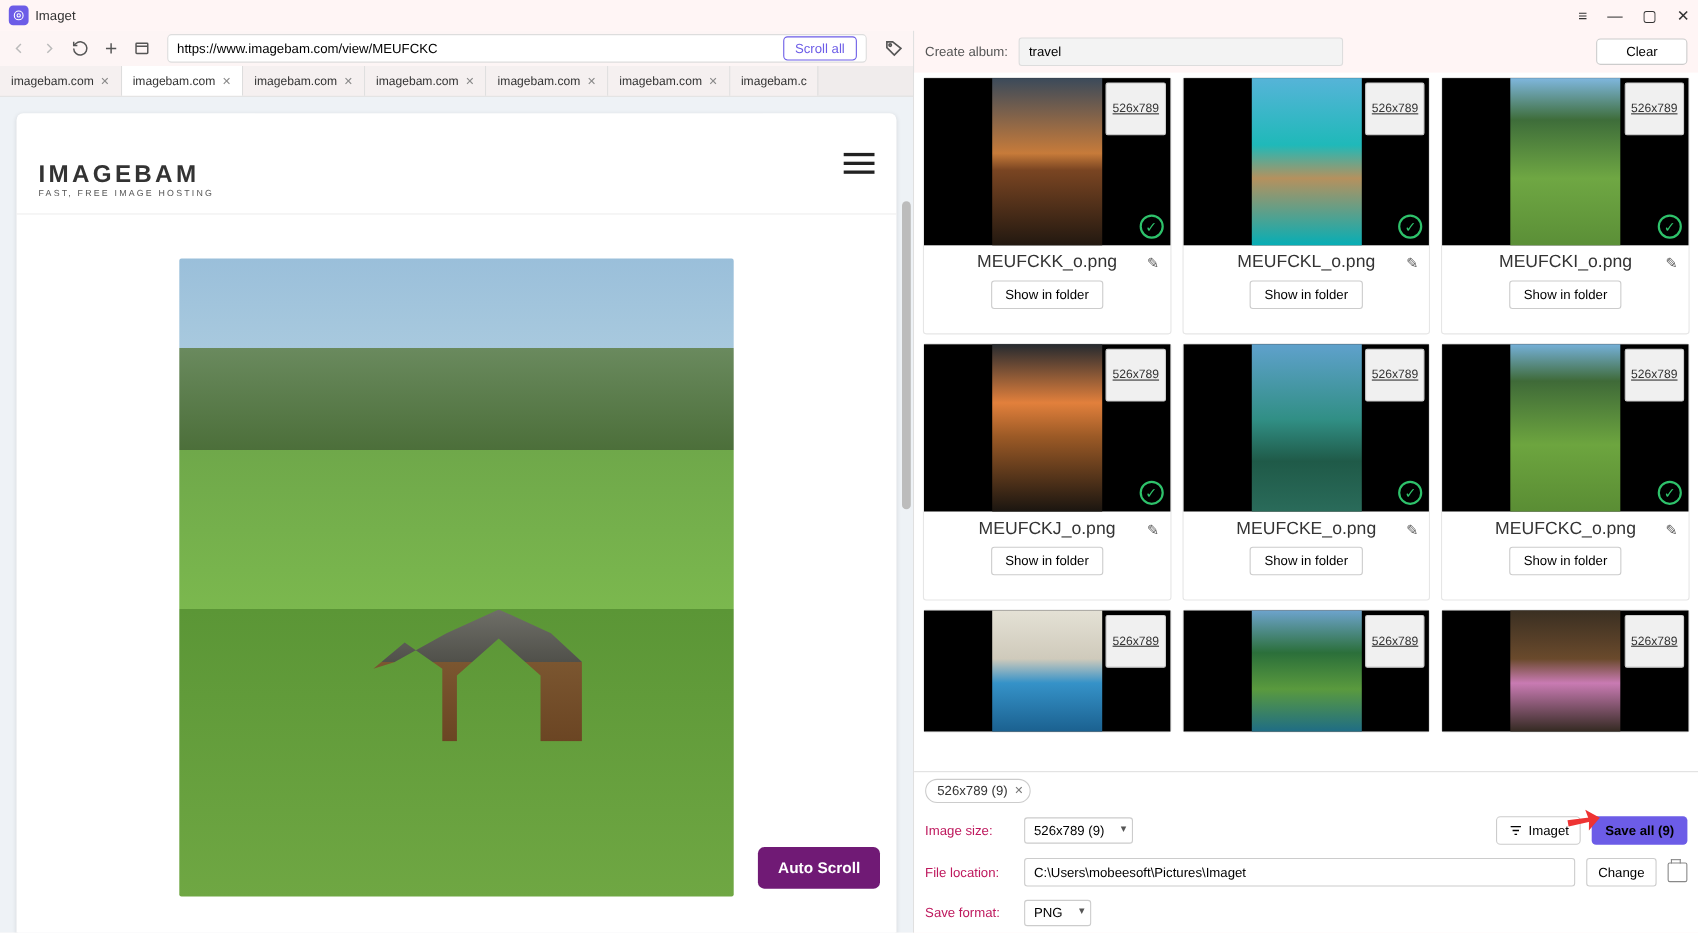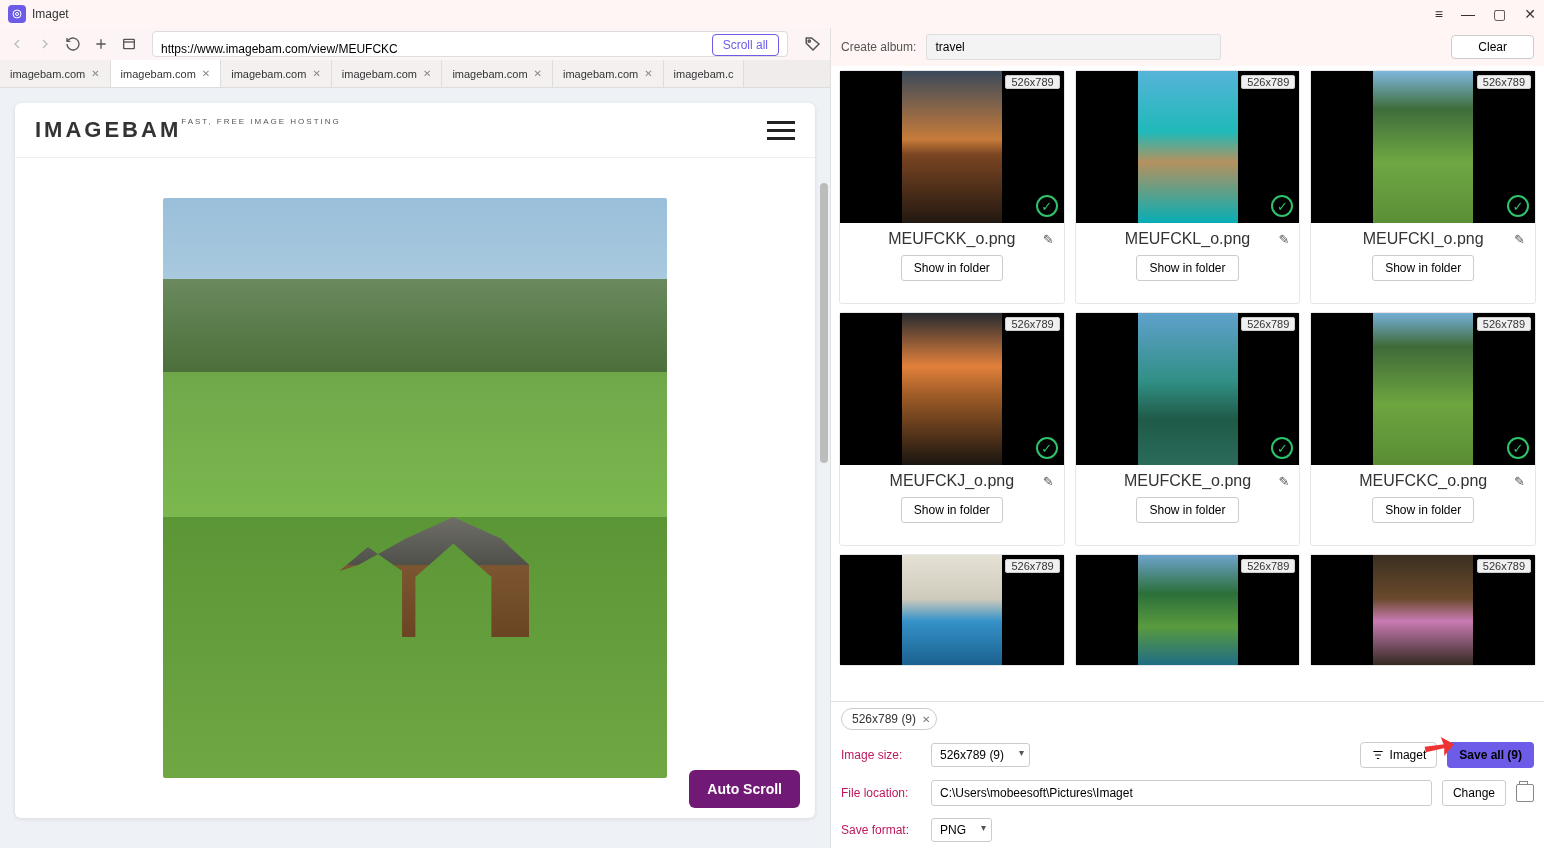--- a/index.html
+++ b/index.html
@@ -12,34 +12,34 @@
 .titlebar .winctrl { margin-left: auto; display: flex; gap: 18px; align-items: center; }
 .titlebar .winctrl span { font-size: 14px; cursor: default; }
 
 .main { display: flex; height: calc(100% - 28px); }
 .left { flex: 0 0 830px; display: flex; flex-direction: column; background: #fff; }
 .right { flex: 1; display: flex; flex-direction: column; border-left: 1px solid #e0e0e0; }
 
 .navbar { height: 32px; display: flex; align-items: center; padding: 0 8px; gap: 10px; background: #fdf5f5; }
 .nav-ico { width: 18px; height: 18px; display: flex; align-items: center; justify-content: center; color: #555; }
 .nav-ico.disabled { color: #bbb; }
-.urlbar { flex: 1; display: flex; align-items: flex-end; background: #fff; border: 1px solid #ddd; border-radius: 4px; height: 26px; padding: 0 8px; margin-left: 4px; }
+.urlbar { flex: 1; display: flex; align-items: center; background: #fff; border: 1px solid #ddd; border-radius: 4px; height: 26px; padding: 0 8px; margin-left: 4px; }
 .urlbar input { flex: 1; border: none; outline: none; font-size: 12px; }
 .scroll-all { margin-left: 4px; border: 1px solid #6c5ce7; color: #6c5ce7; background: #fff; border-radius: 4px; padding: 3px 10px; font-size: 12px; }
 .tag-ico { width:18px; height:18px; color:#555; display:flex; align-items:center; justify-content:center; margin-left:6px; }
 
 .tabsrow { display: flex; height: 28px; background: #f0ecec; border-bottom: 1px solid #ddd; }
 .tab { display: flex; align-items: center; gap: 6px; padding: 0 10px; font-size: 11px; border-right: 1px solid #ddd; background: #f5f0f0; position: relative; }
 .tab.active { background: #fff; }
 .tab .x { font-size: 10px; color: #888; }
 
 .page { flex: 1; overflow: hidden; position: relative; background: #eef2f6; padding: 15px; }
 .pageinner { background: #fff; border-radius: 6px; box-shadow: 0 1px 4px rgba(0,0,0,.1); }
 .pagehead { display:flex; align-items:center; justify-content:space-between; padding: 14px 20px; border-bottom:1px solid #eee; }
-.logo { display:flex; flex-direction:row; }
+.logo { display:flex; flex-direction:column;margin-top:28px; }
 .logo .big { font-size:22px; font-weight:900; letter-spacing:3px; font-family: Impact, Arial Black, sans-serif; }
 .logo .sub { font-size:8px; letter-spacing:2px; color:#555; }
 .hamburger { display:flex; flex-direction:column; gap:5px; }
 .hamburger span { width:28px; height:3px; background:#222; }
 .imgwrap { padding: 40px; display:flex; justify-content:center; }
 .bigimg { width: 504px; height: 580px; border-radius: 2px; background:
   linear-gradient(180deg,
     #9abfda 0%, #a8c9de 14%,
     #6a8a5e 14%, #4c6f3a 30%,
     #6fa84a 30%, #7bb84e 55%,
@@ -66,21 +66,21 @@
 .thumb { width:100px; height:100%; }
 .gv0 { background: linear-gradient(180deg,#3b4a5a 0%,#c77b3a 45%,#7a4522 55%,#221810 100%); }
 .gv1 { background: linear-gradient(180deg,#56b4d8 0%,#1fb9b9 40%,#b5915e 60%,#06aeb6 100%); }
 .gv2 { background: linear-gradient(180deg,#7fb7de 0%,#3e6d3a 25%,#6fa743 60%,#5b8f37 100%); }
 .gv3 { background: linear-gradient(180deg,#262a2f 0%,#e2803c 35%,#9c5a26 55%,#1a1510 100%); }
 .gv4 { background: linear-gradient(180deg,#5fa1cc 0%,#318f85 45%,#1f5a48 70%,#2a6b5a 100%); }
 .gv5 { background: linear-gradient(180deg,#75b0d8 0%,#3f6a38 22%,#6da53f 60%,#5a8d34 100%); }
 .gv6 { background: linear-gradient(180deg,#e4e1d5 0%,#cfcabb 40%,#3592c8 60%,#1b6190 100%); }
 .gv7 { background: linear-gradient(180deg,#6da3cc 0%,#2b6f3a 35%,#5a9a3e 65%,#1f6d85 100%); }
 .gv8 { background: linear-gradient(180deg,#3a2f22 0%,#6a4a2c 40%,#c97bb3 60%,#342a22 100%); }
-.dimbadge { position:absolute; top:4px; right:4px; background:#f0f0f0; border:1px solid #ccc; font-size:11px; padding:0 5px; border-radius:2px; color:#333; }
+.dimbadge { position:absolute; top:4px; right:4px; background:#f0f0f0; border:1px solid #ccc; font-size:11px; padding:17px 5px; border-radius:2px; color:#333;text-decoration:underline; }
 .check { position:absolute; bottom:6px; right:6px; width:22px; height:22px; border:2px solid #2ec26b; border-radius:50%; display:flex; align-items:center; justify-content:center; color:#2ec26b; font-size:13px; background:rgba(0,0,0,.1); }
 .cardrow { display:flex; align-items:center; justify-content:center; padding:7px 8px; gap:4px; position:relative; }
 .cardrow .fn { font-size:16px; }
 .cardrow .edit { position:absolute; right:10px; color:#555; font-size:13px; }
 .showbtn { display:block; margin: 0 auto 22px; border:1px solid #ccc; background:#fff; border-radius:3px; padding:5px 12px; font-size:12px; }
 
 .card.half .thumbwrap { height:110px; }
 
 .footer { border-top:1px solid #e0e0e0; background:#fff; }
 .row { display:flex; align-items:center; padding:6px 10px; gap:10px; }

